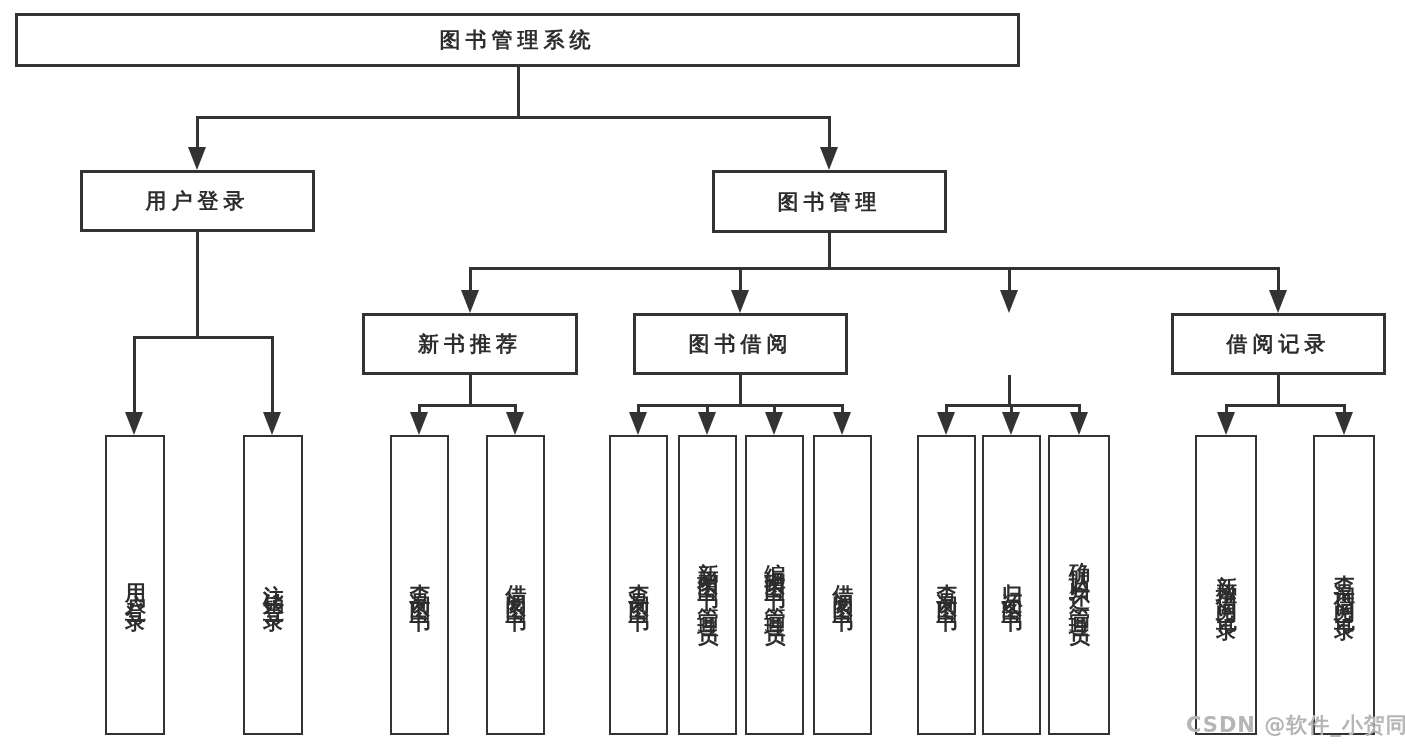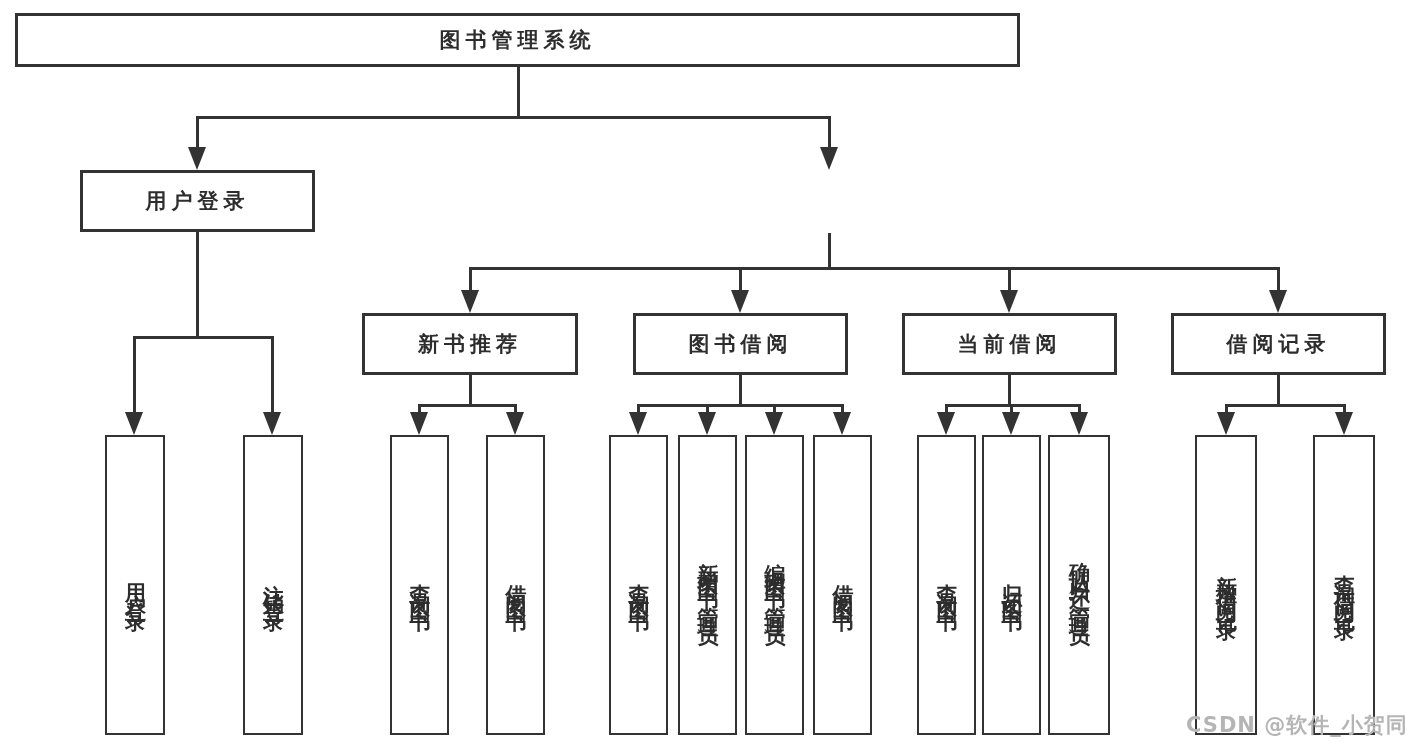--- a/index.html
+++ b/index.html
@@ -44,20 +44,23 @@
   <div class="v" style="left:517px;top:66px;height:52px"></div>
   <div class="h" style="left:196px;top:116px;width:635px"></div>
   <div class="v" style="left:196px;top:116px;height:36px"></div>
   <div class="v" style="left:828px;top:116px;height:36px"></div>
   <div class="tri" style="left:188px;top:147px"></div>
   <div class="tri" style="left:820px;top:147px"></div>
 
   <div class="node" style="left:80px;top:170px;width:235px;height:62px">
     <span>用户登录</span>
   </div>
+  <div class="node" style="left:712px;top:170px;width:235px;height:63px">
+    <span>图书管理</span>
+  </div>
 
   <div class="v" style="left:196px;top:232px;height:106px"></div>
   <div class="h" style="left:133px;top:336px;width:141px"></div>
   <div class="v" style="left:133px;top:336px;height:79px"></div>
   <div class="v" style="left:271px;top:336px;height:79px"></div>
   <div class="tri" style="left:125px;top:412px"></div>
   <div class="tri" style="left:263px;top:412px"></div>
 
   <div class="v" style="left:828px;top:233px;height:36px"></div>
   <div class="h" style="left:469px;top:267px;width:811px"></div>
@@ -68,23 +71,20 @@
   <div class="tri" style="left:461px;top:290px"></div>
   <div class="tri" style="left:731px;top:290px"></div>
   <div class="tri" style="left:1000px;top:290px"></div>
   <div class="tri" style="left:1269px;top:290px"></div>
 
   <div class="node" style="left:362px;top:313px;width:216px;height:62px">
     <span>新书推荐</span>
   </div>
   <div class="node" style="left:633px;top:313px;width:215px;height:62px">
     <span>图书借阅</span>
-  </div>
-  <div class="node" style="left:902px;top:313px;width:215px;height:62px">
-    <span>当前借阅</span>
   </div>
   <div class="node" style="left:1171px;top:313px;width:215px;height:62px">
     <span>借阅记录</span>
   </div>
 
   <div class="v" style="left:469px;top:375px;height:31px"></div>
   <div class="h" style="left:418px;top:404px;width:99px"></div>
   <div class="v" style="left:418px;top:404px;height:11px"></div>
   <div class="v" style="left:514px;top:404px;height:11px"></div>
   <div class="tri" style="left:410px;top:412px"></div>

